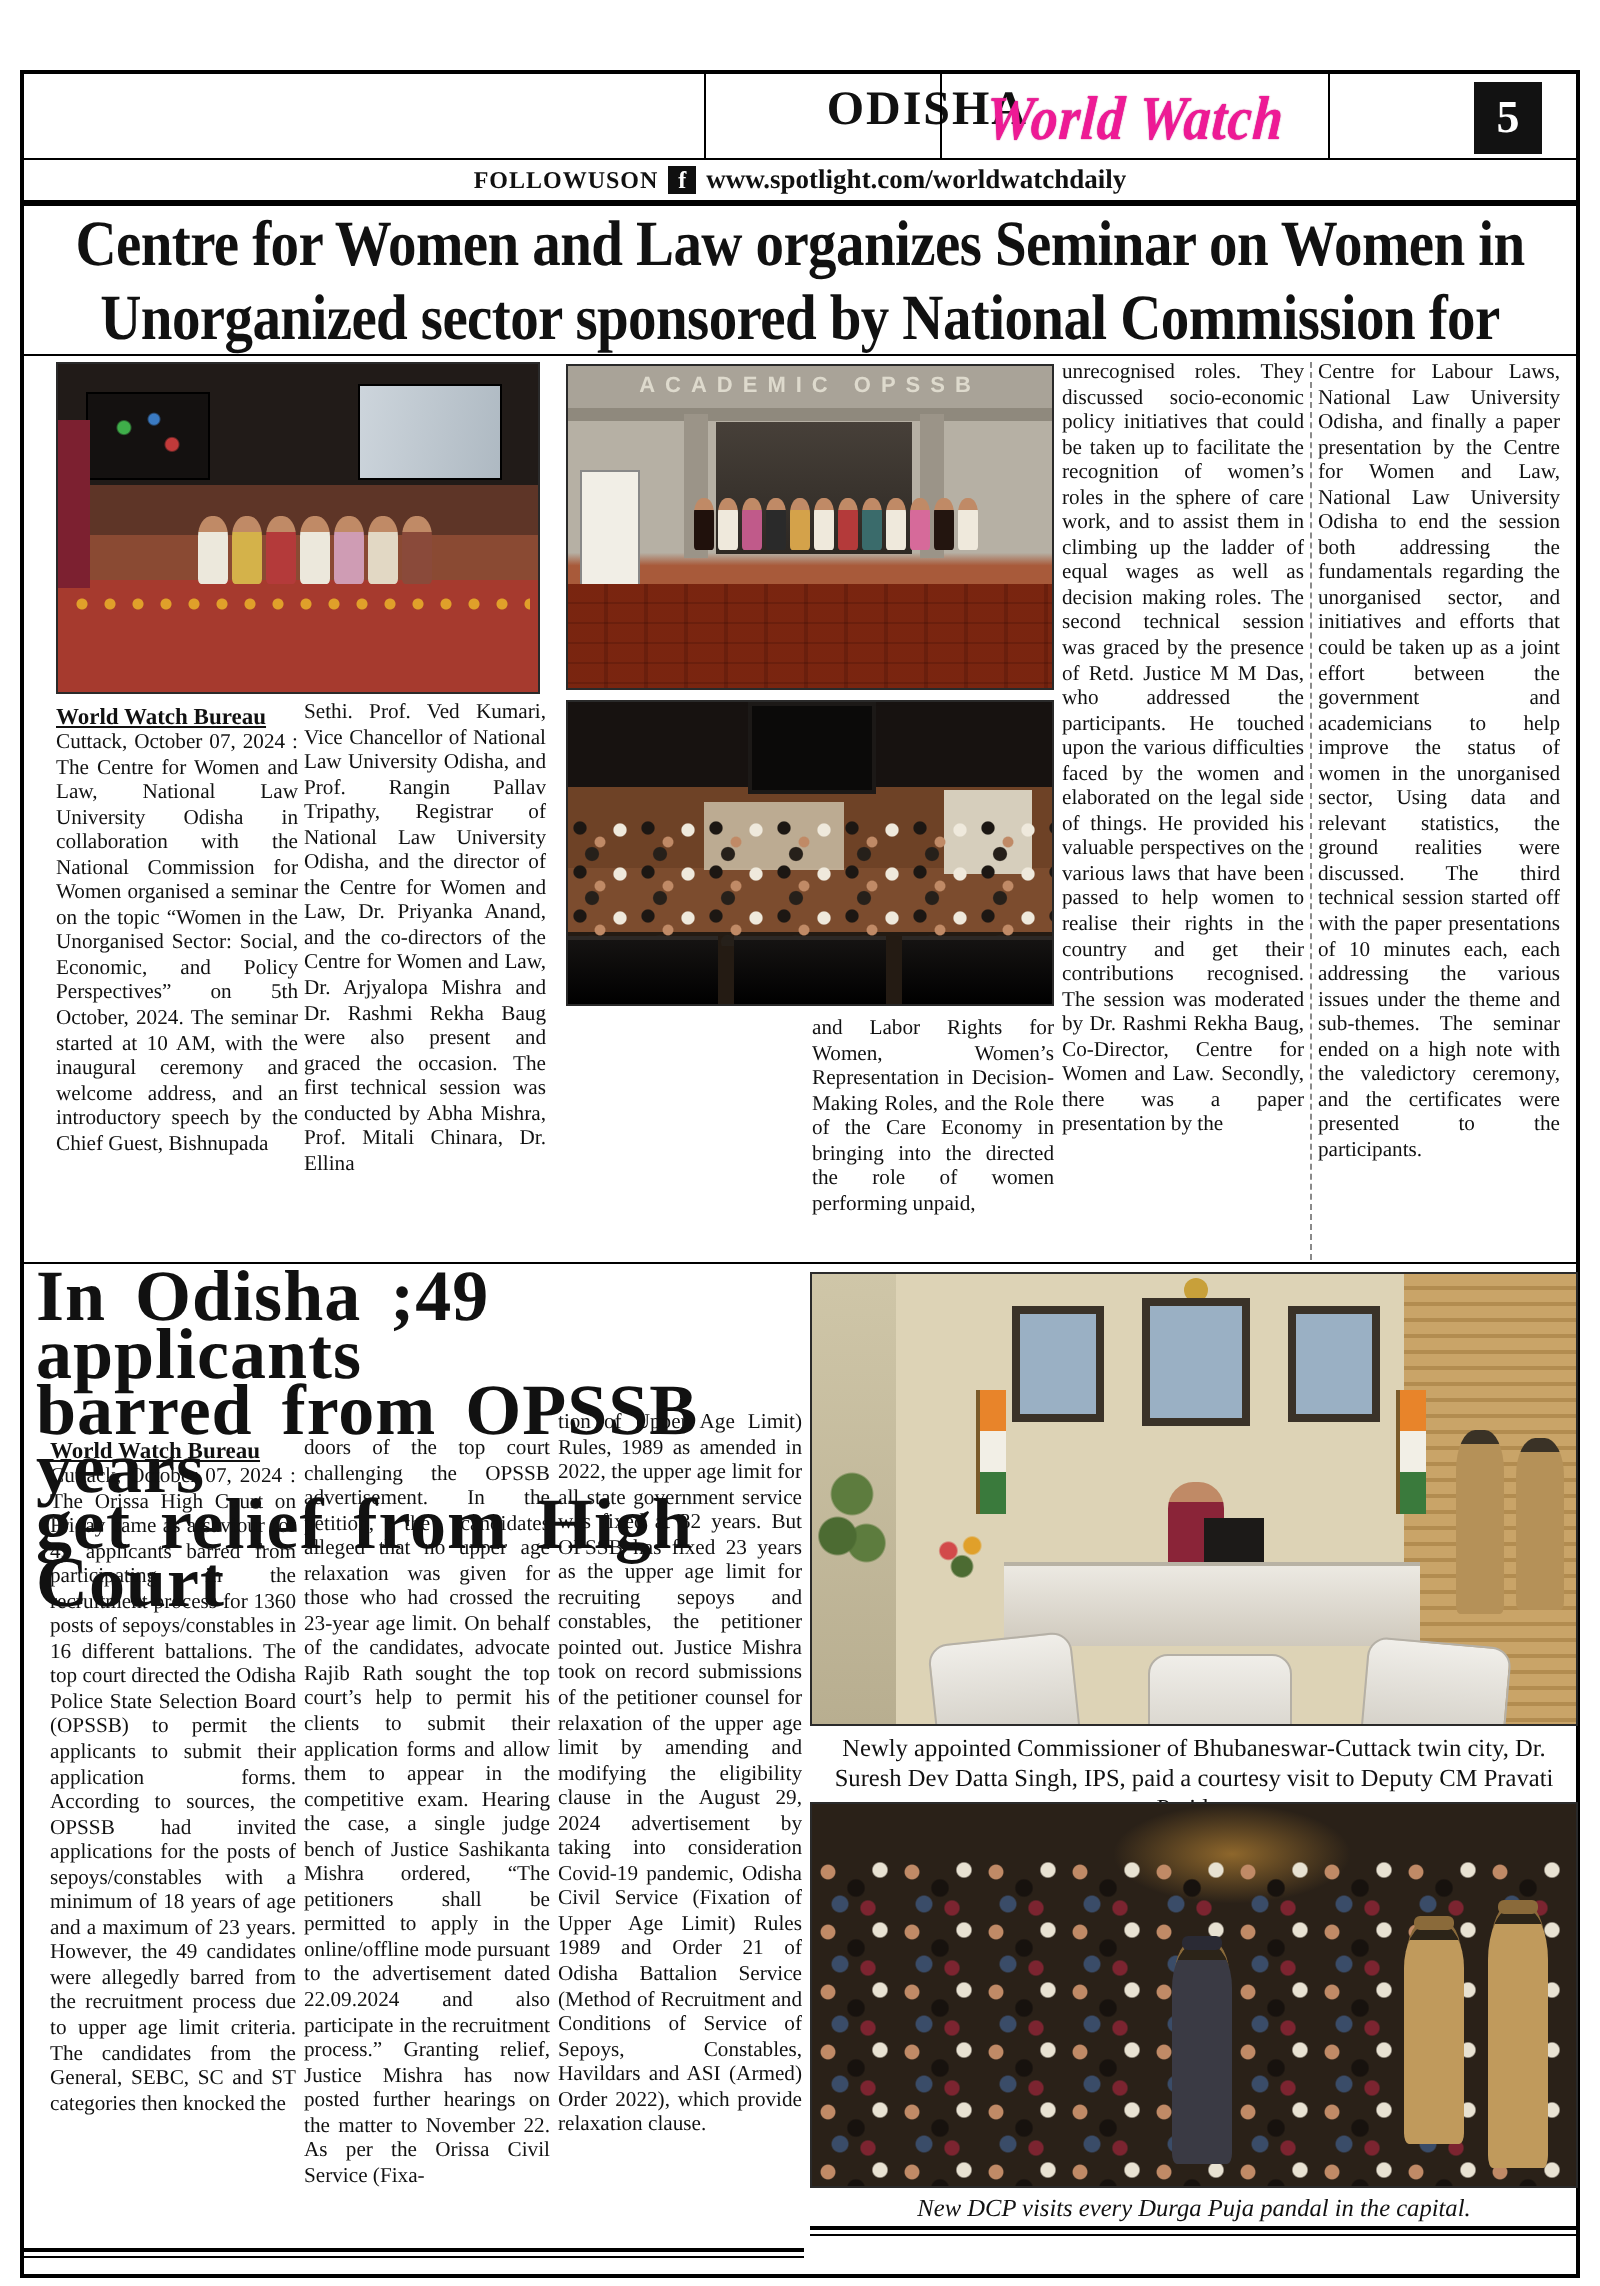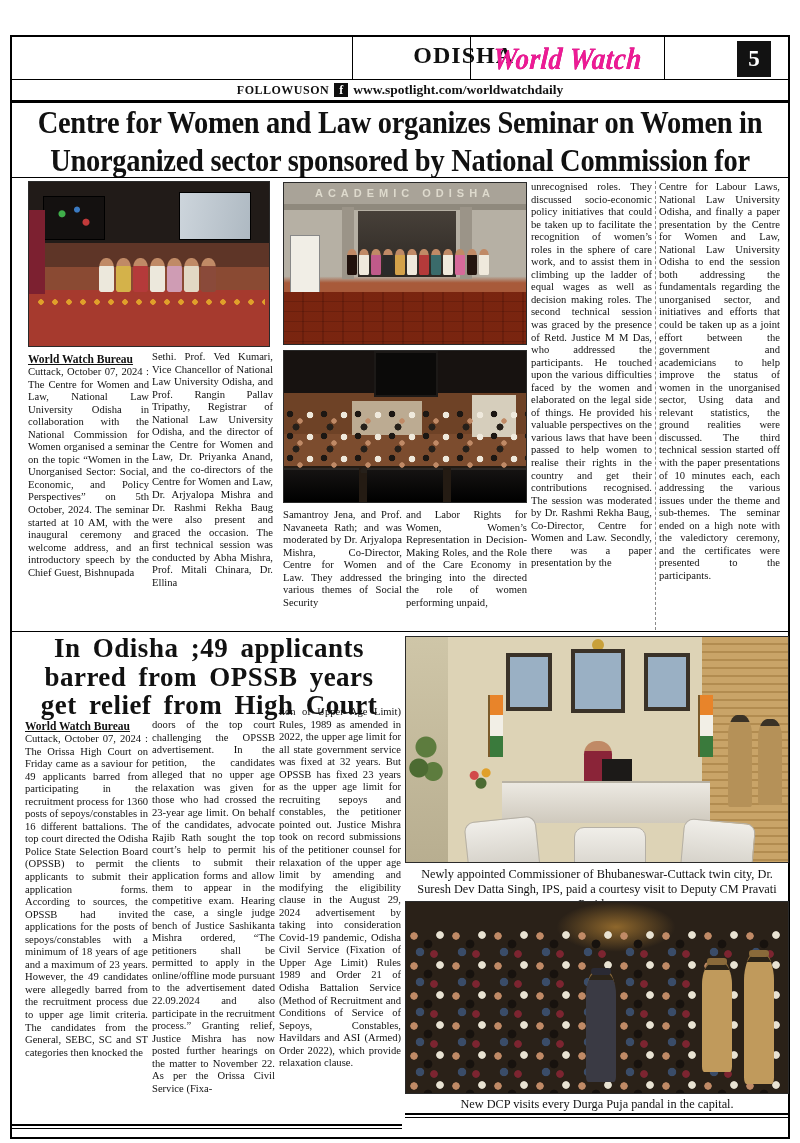--- a/index.html
+++ b/index.html
@@ -18,21 +18,21 @@
   .edition { position:absolute; left:354px; top:42px; width:116px; text-align:right; font-weight:bold; font-size:24px; letter-spacing:1px;margin-left:44px; }
   .logo { position:absolute; left:475px; top:44px; width:185px; text-align:center; font-style:italic; font-weight:bold; font-size:27px; letter-spacing:.5px; color:#ee1a95; text-shadow:0 0 .6px #b00b6e; transform:skewX(-4deg) scaleY(1.15); }
   .pagenum { position:absolute; left:737px; top:41px; width:34px; height:36px; background:#121212; color:#fff; font-weight:bold; font-size:23px; display:flex; align-items:center; justify-content:center; }
   .followband { position:absolute; left:10px; top:80px; width:780px; height:20px; display:flex; align-items:center; justify-content:center; gap:5px; }
   .follow-label { font-size:12px; font-weight:bold; letter-spacing:.5px; }
   .fb-icon { width:14px; height:14px; background:#101010; color:#fff; font-weight:bold; font-size:12px; display:inline-flex; align-items:flex-end; justify-content:center; line-height:13px; }
   .fb-url { font-size:13.5px; font-weight:bold; }
 
   
   .headline1 { position:absolute; left:30px; top:104px; width:740px; text-align:center; font-weight:bold; font-size:28.5px; line-height:33px; letter-spacing:-.3px; transform:scaleY(1.13); transform-origin:top; }
-  .headline2 { position:absolute; left:18px; top:634px; width:382px; text-align:center; font-weight:bold; font-size:27px; line-height:28.5px; letter-spacing:.5px; word-spacing:5px; }
+  .headline2 { position:absolute; left:18px; top:634px; width:382px; text-align:left; font-weight:bold; font-size:36px; line-height:28.5px; letter-spacing:.5px; word-spacing:5px; }
 
   
   .col { position:absolute; font-size:10.6px; line-height:12.55px; text-align:justify; overflow:hidden; }
   .byline { font-weight:bold; text-decoration:underline; font-size:11.5px; line-height:14px; }
   .dashrule { position:absolute; border-left:1px dashed #8a8a8a; }
 
   
   .photo { position:absolute; border:1px solid #2a2a2a; overflow:hidden; }
   .caption { position:absolute; font-size:12.3px; line-height:15px; text-align:center; }
 
@@ -137,21 +137,21 @@
     <div class="pa-screenL"></div>
     <div class="pa-screenR"></div>
     <div class="pa-banner"></div>
     <div class="pa-people">
       <span class="person" style="--c:#ece8dc"></span><span class="person" style="--c:#d4b24a"></span><span class="person" style="--c:#b43a3a"></span><span class="person" style="--c:#ece8dc"></span><span class="person" style="--c:#cf9cb4"></span><span class="person" style="--c:#e2d8c4"></span><span class="person" style="--c:#8a4a3a"></span>
     </div>
     <div class="pa-garland"></div>
   </div>
 
   <div class="photo photoB" style="left:283px; top:182px; width:244px; height:163px;">
-    <div class="pb-sign">ACADEMIC ODISHA</div>
+    <div class="pb-sign">ACADEMIC OPSSB</div>
     <div class="pb-pillarL"></div>
     <div class="pb-pillarR"></div>
     <div class="pb-door"></div>
     <div class="pb-standee"></div>
     <div class="pb-people">
       <span class="person sm" style="--c:#20110c"></span><span class="person sm" style="--c:#efe9dc"></span><span class="person sm" style="--c:#c05a8a"></span><span class="person sm" style="--c:#2a2a2a"></span><span class="person sm" style="--c:#d4a24a"></span><span class="person sm" style="--c:#efe9dc"></span><span class="person sm" style="--c:#b43a3a"></span><span class="person sm" style="--c:#3a6b6b"></span><span class="person sm" style="--c:#efe9dc"></span><span class="person sm" style="--c:#d66a9a"></span><span class="person sm" style="--c:#23150f"></span><span class="person sm" style="--c:#efe9dc"></span>
     </div>
     <div class="pb-floor"></div>
   </div>
 
@@ -166,23 +166,20 @@
         <div></div>
       </div>
   </div>
 
   <div class="col" style="left:28px; top:352px; width:121px; height:280px;">
     <div class="byline">World Watch Bureau</div>
     <span>Cuttack, October 07, 2024 : The Centre for Women and Law, National Law University Odisha in collaboration with the National Commission for Women organised a seminar on the topic “Women in the Unorganised Sector: Social, Economic, and Policy Perspectives” on 5th October, 2024. The seminar started at 10 AM, with the inaugural ceremony and welcome address, and an introductory speech by the Chief Guest, Bishnupada</span>
   </div>
   <div class="col" style="left:152px; top:351px; width:121px; height:281px;">
     <span>Sethi. Prof. Ved Kumari, Vice Chancellor of National Law University Odisha, and Prof. Rangin Pallav Tripathy, Registrar of National Law University Odisha, and the director of the Centre for Women and Law, Dr. Priyanka Anand, and the co-directors of the Centre for Women and Law, Dr. Arjyalopa Mishra and Dr. Rashmi Rekha Baug were also present and graced the occasion. The first technical session was conducted by Abha Mishra, Prof. Mitali Chinara, Dr. Ellina</span>
-  </div>
-  <div class="col" style="left:283px; top:509px; width:119px; height:121px;">
-    <span>Samantroy Jena, and Prof. Navaneeta Rath; and was moderated by Dr. Arjyalopa Mishra, Co-Director, Centre for Women and Law. They addressed the various themes of Social Security</span>
   </div>
   <div class="col" style="left:406px; top:509px; width:121px; height:121px;">
     <span>and Labor Rights for Women, Women’s Representation in Decision-Making Roles, and the Role of the Care Economy in bringing into the directed the role of women performing unpaid,</span>
   </div>
   <div class="col" style="left:531px; top:181px; width:121px; height:450px;">
     <span>unrecognised roles. They discussed socio-economic policy initiatives that could be taken up to facilitate the recognition of women’s roles in the sphere of care work, and to assist them in climbing up the ladder of equal wages as well as decision making roles. The second technical session was graced by the presence of Retd. Justice M M Das, who addressed the participants. He touched upon the various difficulties faced by the women and elaborated on the legal side of things. He provided his valuable perspectives on the various laws that have been passed to help women to realise their rights in the country and get their contributions recognised. The session was moderated by Dr. Rashmi Rekha Baug, Co-Director, Centre for Women and Law. Secondly, there was a paper presentation by the</span>
   </div>
   <div class="dashrule" style="left:655px; top:181px; height:449px;"></div>
   <div class="col" style="left:659px; top:181px; width:121px; height:450px;">
     <span>Centre for Labour Laws, National Law University Odisha, and finally a paper presentation by the Centre for Women and Law, National Law University Odisha to end the session both addressing the fundamentals regarding the unorganised sector, and initiatives and efforts that could be taken up as a joint effort between the government and academicians to help improve the status of women in the unorganised sector, Using data and relevant statistics, the ground realities were discussed. The third technical session started off with the paper presentations of 10 minutes each, each addressing the various issues under the theme and sub-themes. The seminar ended on a high note with the valedictory ceremony, and the certificates were presented to the participants.</span>
@@ -232,18 +229,18 @@
   <div class="photo photoE" style="left:405px; top:901px; width:384px; height:193px;">
     <div class="pe-glow"></div>
     <div class="pe-crowd"></div>
     <div class="pe-police" style="left:296px; top:60px;"></div>
     <div class="pe-cap" style="left:301px; top:56px;"></div>
     <div class="pe-police" style="left:338px; top:52px; height:130px;"></div>
     <div class="pe-cap" style="left:343px; top:48px;"></div>
     <div class="pe-police" style="left:180px; top:70px; background:linear-gradient(#2c2418 0 8px, #3a3a44 8px 100%);"></div>
     <div class="pe-cap" style="left:185px; top:66px; background:#2a2a34;"></div>
   </div>
-  <div class="caption" style="left:405px; top:1097px; width:384px;">New DCP visits every Durga Puja pandal in the capital.</div>
+  <div class="caption" style="left:405px; top:1097px; width:384px;font-style:italic;">New DCP visits every Durga Puja pandal in the capital.</div>
 
   <div class="hline-double footer-rule-left"></div>
   <div class="hline-double footer-rule-right"></div>
 
 </div>
 
 </body></html>

